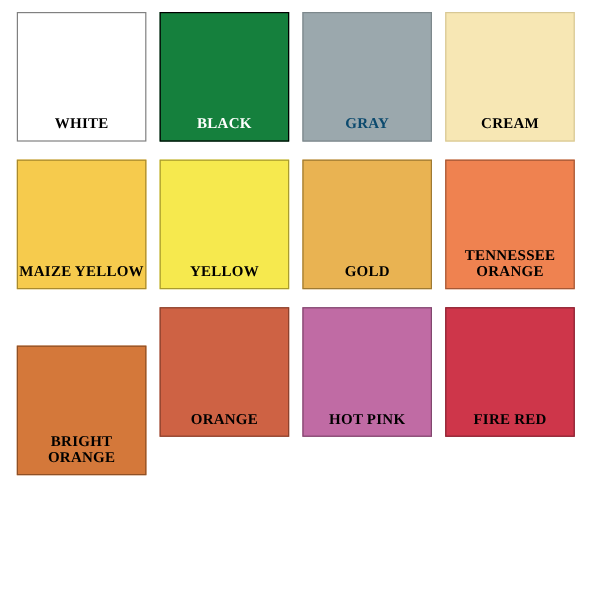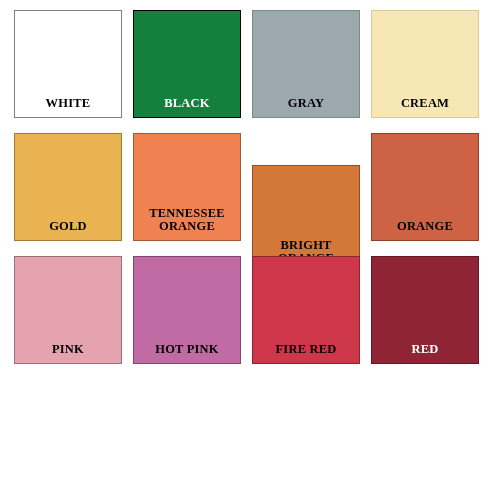--- a/index.html
+++ b/index.html
@@ -52,44 +52,44 @@
 <body>
 
 <div id="palette-grid">
     <div class="swatch" style="background: rgb(255, 255, 255); border: 1px solid rgb(128, 128, 128);">
       <span class="swatch-label" style="color: rgb(0, 0, 0);">WHITE</span>
     </div>
     <div class="swatch" style="background: #15803d; border: 1px solid rgb(0, 0, 0);">
       <span class="swatch-label" style="color: rgb(255, 255, 255);">BLACK</span>
     </div>
     <div class="swatch" style="background: rgb(155, 168, 173); border: 1px solid rgb(125, 136, 140);">
-      <span class="swatch-label" style="color: #000000;">GRAY</span>
+      <span class="swatch-label" style="color: #0c4a6e;">GRAY</span>
     </div>
     <div class="swatch" style="background: rgb(247, 231, 180); border: 1px solid rgb(216, 200, 149);">
       <span class="swatch-label" style="color: rgb(0, 0, 0); text-align: center;">CREAM</span>
+    </div>
+    <div class="swatch" style="background: rgb(246, 203, 77); border: 1px solid rgb(169, 138, 46);">
+      <span class="swatch-label" style="color: rgb(0, 0, 0);">MAIZE YELLOW</span>
+    </div>
+    <div class="swatch" style="background: rgb(246, 233, 78); border: 1px solid rgb(169, 155, 46);">
+      <span class="swatch-label" style="color: rgb(0, 0, 0);">YELLOW</span>
     </div>
     <div class="swatch" style="background: rgb(233, 179, 82); border: 1px solid rgb(158, 122, 51);">
       <span class="swatch-label" style="color: #000000; font-family: Liberation Serif, serif;">GOLD</span>
     </div>
     <div class="swatch" style="background: rgb(239, 130, 80); border: 1px solid rgb(164, 88, 54);">
       <span class="swatch-label" style="color: rgb(0, 0, 0);">TENNESSEE
 ORANGE</span>
     </div>
     <div class="swatch" style="background: rgb(212, 120, 58); border: 1px solid rgb(142, 80, 38); margin-top: 32px;">
       <span class="swatch-label" style="color: rgb(0, 0, 0);">BRIGHT
 ORANGE</span>
     </div>
     <div class="swatch" style="background: rgb(206, 98, 68); border: 1px solid rgb(139, 66, 45);">
       <span class="swatch-label" style="color: rgb(0, 0, 0);">ORANGE</span>
     </div>
-    <div class="swatch" style="background: rgb(229, 163, 176); border: 1px solid rgb(155, 111, 120);">
-      <span class="swatch-label" style="color: rgb(0, 0, 0);">PINK</span>
-    </div>
     <div class="swatch" style="background: rgb(192, 107, 164); border: 1px solid rgb(129, 71, 110);">
       <span class="swatch-label" style="color: rgb(0, 0, 0);">HOT PINK</span>
     </div>
     <div class="swatch" style="background: rgb(206, 54, 74); border: 1px solid rgb(138, 36, 50);">
       <span class="swatch-label" style="color: rgb(0, 0, 0);">FIRE RED</span>
     </div>
-    <div class="swatch" style="background: rgb(142, 36, 52); border: 1px solid rgb(96, 24, 35);">
-      <span class="swatch-label" style="color: rgb(255, 255, 255);">RED</span>
-    </div>
   </div>
 
 </body></html>

